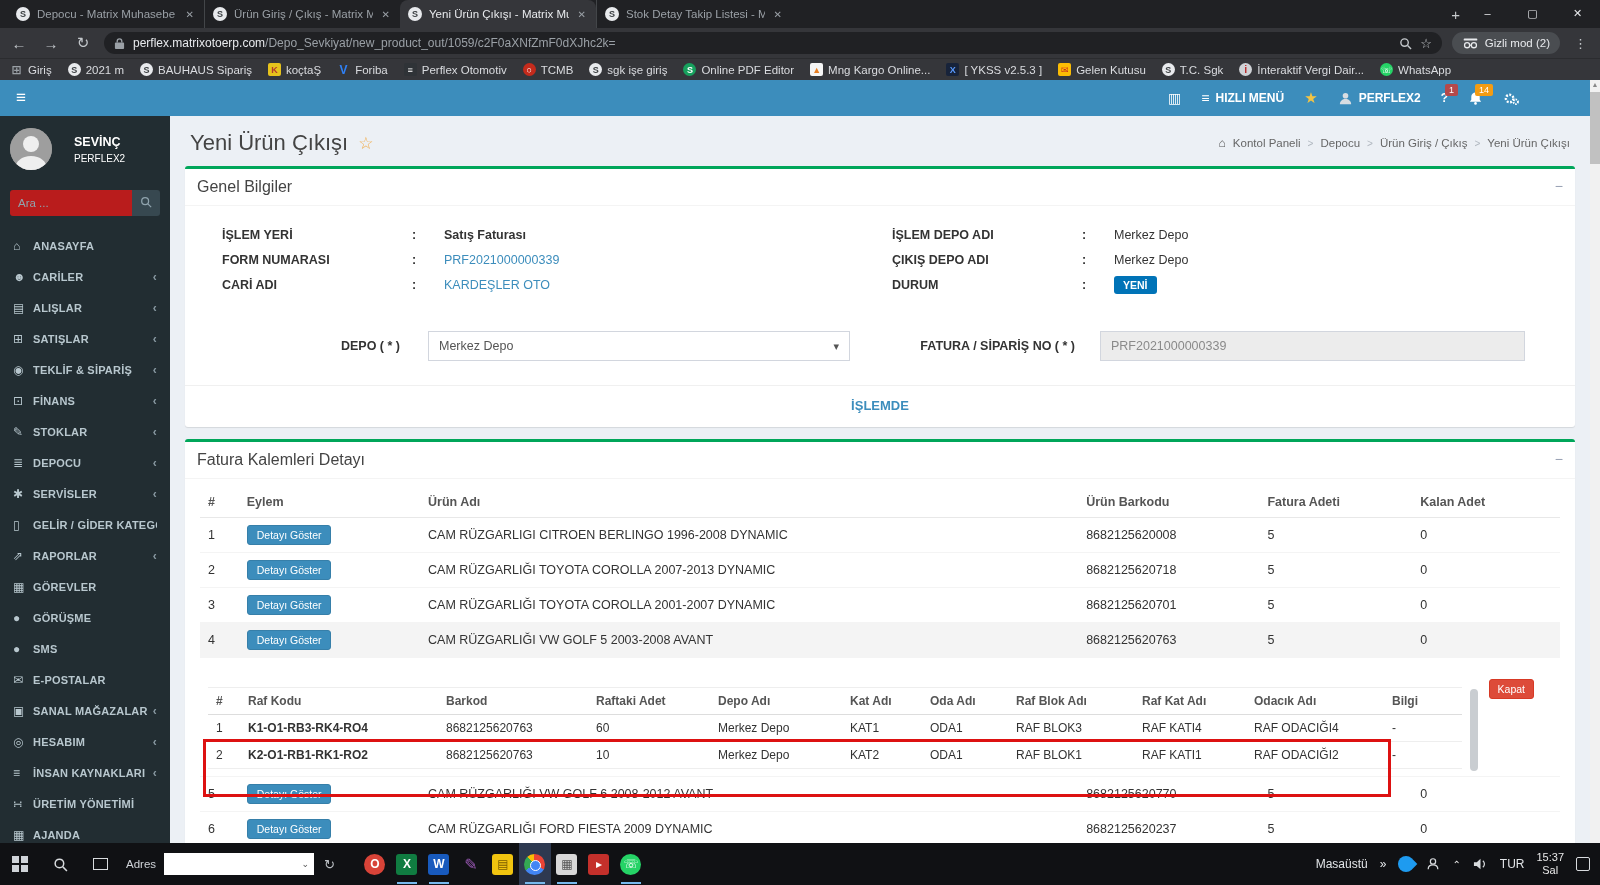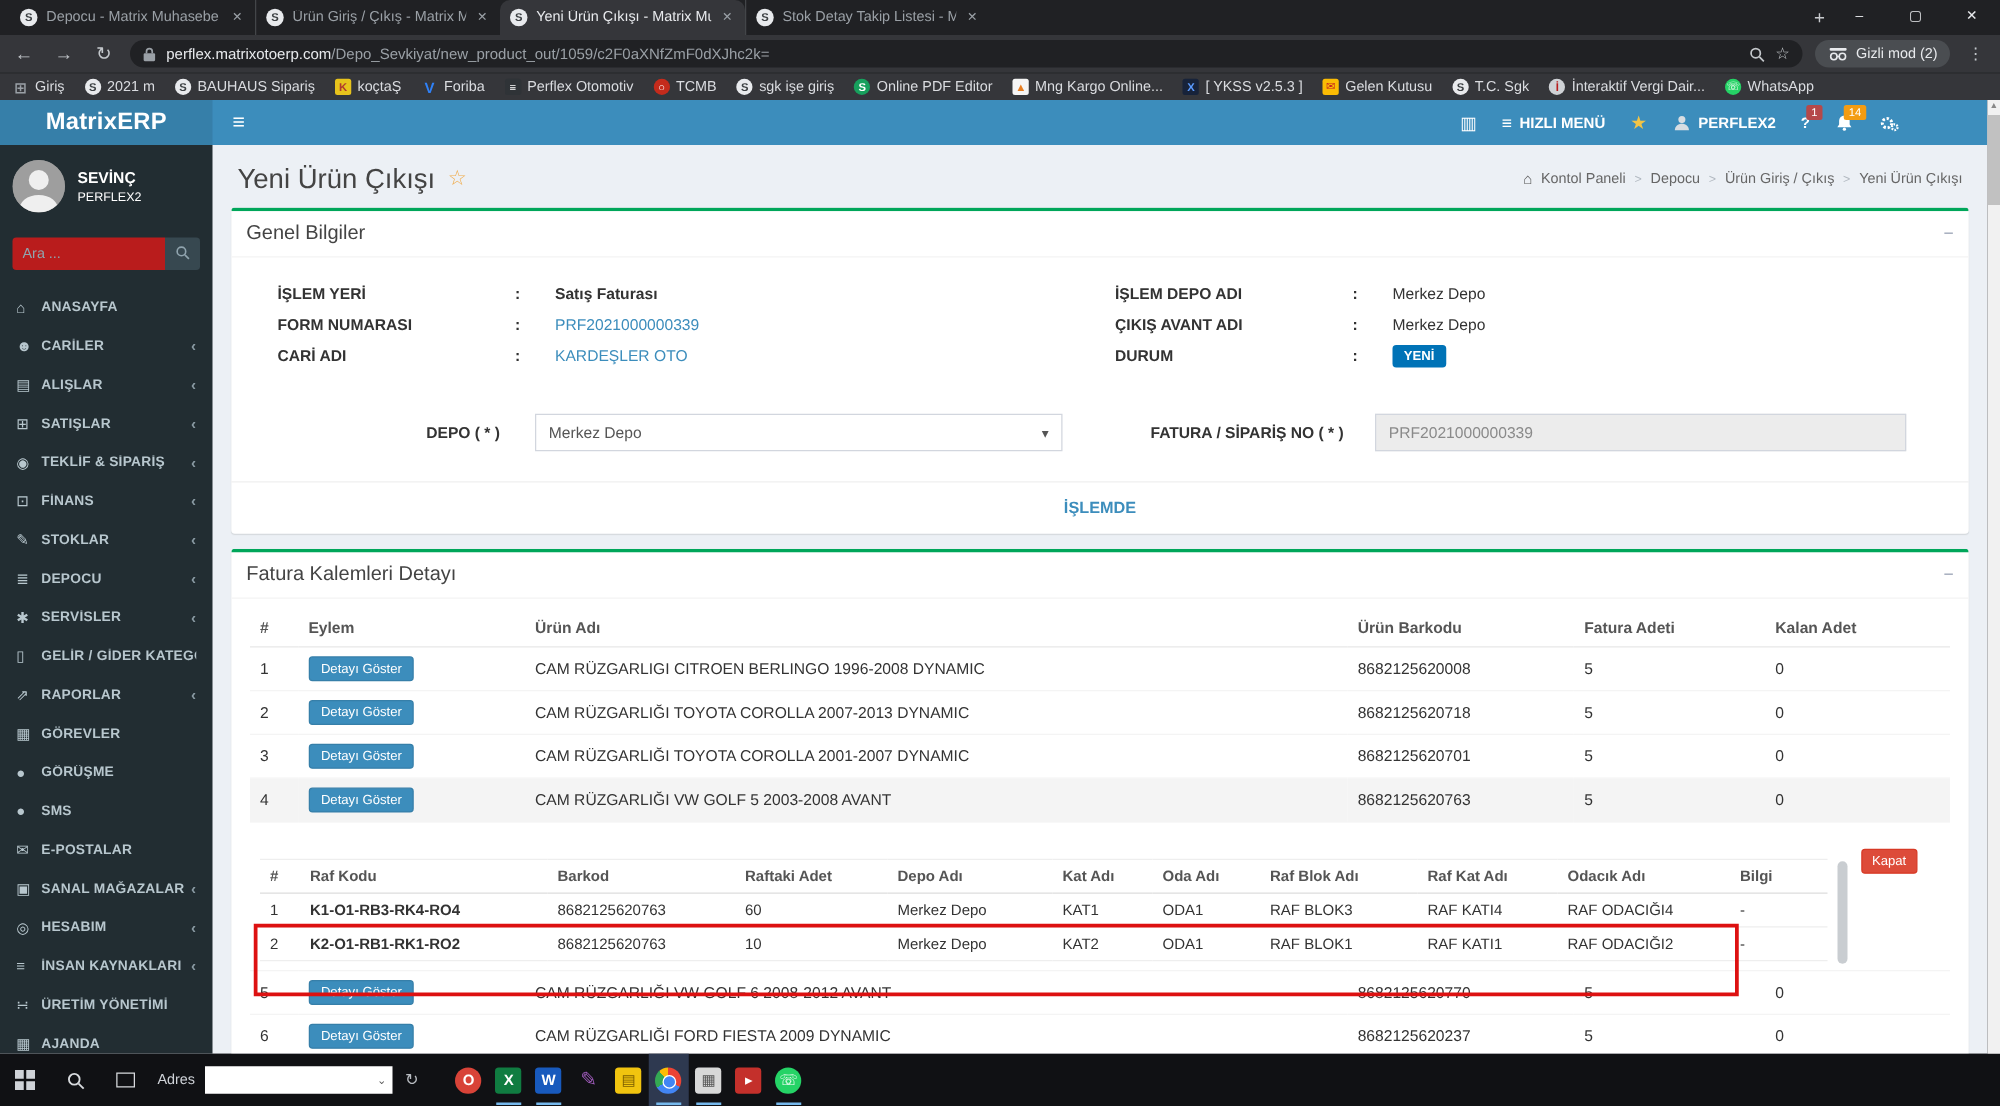--- a/index.html
+++ b/index.html
@@ -49,21 +49,21 @@
   #hdr-rest { flex:1; display:flex; align-items:center; padding:0 70px 0 0; color:#fff; }
   #hamburger { font-size:17px; padding:0 16px; color:#fff; }
   #hdr-right { margin-left:auto; display:flex; align-items:center; gap:20px; font-size:12px; }
   .hdr-item { position:relative; display:flex; align-items:center; gap:6px; color:#fff; }
   .hdr-glyph { font-size:14px; }
   .badge-n { position:absolute; top:-7px; right:-10px; font-size:9px; padding:1px 4px; border-radius:2px; color:#fff; }
   .badge-red { background:#b5494a; } .badge-org { background:#f39c12; }
   .star-y { color:#f3c445; font-size:15px; }
 
   #sidebar { position:absolute; top:36px; left:0; width:170px; height:727px; background:#222d32; }
-  #user-pane { display:flex; align-items:center; gap:10px; padding:12px 10px; }
+  #user-pane { display:flex; align-items:center; gap:22px; padding:12px 10px; }
   #avatar { width:42px; height:42px; border-radius:50%; background:#8c8c8c; overflow:hidden; flex:none; }
   #user-pane .uname { color:#fff; font-size:12.5px; font-weight:bold; }
   #user-pane .urole { color:#fff; font-size:10px; margin-top:4px; }
   #side-search { display:flex; margin:8px 10px 14px 10px; }
   #side-search input { flex:1; height:26px; background:#b91c1c; border:none; border-radius:3px 0 0 3px;
     color:#ccc; font-size:11.5px; padding:0 8px; width:100px; }
   #side-search input::placeholder { color:#90a4ae; }
   #side-search button { width:28px; background:#374850; border:none; border-radius:0 3px 3px 0; color:#90a4ae; }
   #menu { list-style:none; }
   #menu li { display:flex; align-items:center; height:31px; padding:0 13px; color:#b8c7ce;
@@ -288,21 +288,20 @@
         <span>İnteraktif Vergi Dair...</span>
       </div>
       <div class="bm">
         <span class="bm-ic" style="border-radius: 50%; background: rgb(37, 211, 102); color: rgb(255, 255, 255);">☏</span>
         <span>WhatsApp</span>
       </div>
     </div>
 
   <div id="app">
     <div id="app-header">
-      <div id="logo">MatrixERP</div>
       <div id="hdr-rest">
         <span id="hamburger">≡</span>
         <div id="hdr-right">
           <span class="hdr-item hdr-glyph">▥</span>
           <span class="hdr-item">
               <span class="hdr-glyph">≡</span>
               <b>HIZLI MENÜ</b>
             </span>
           <span class="hdr-item star-y">★</span>
           <span class="hdr-item">
@@ -489,21 +488,21 @@
                 <span class="fval-link">KARDEŞLER OTO</span>
               </div>
             </div>
           <div class="fcol fcol-right">
               <div class="frow">
                 <span class="flabel">İŞLEM DEPO ADI</span>
                 <span class="fcolon">:</span>
                 <span class="fval-plain">Merkez Depo</span>
               </div>
               <div class="frow">
-                <span class="flabel">ÇIKIŞ AVANT ADI</span>
+                <span class="flabel">ÇIKIŞ DEPO ADI</span>
                 <span class="fcolon">:</span>
                 <span class="fval-plain">Merkez Depo</span>
               </div>
               <div class="frow">
                 <span class="flabel">DURUM</span>
                 <span class="fcolon">:</span>
                 <span class="badge-yeni">YENİ</span>
               </div>
             </div>
         </div>
@@ -705,15 +704,35 @@
           <span class="runline"></span>
         </div>
         <div class="tb-app">
           <span class="ic" style="background: rgb(196, 48, 43); color: rgb(255, 255, 255); border-radius: 3px;">▸</span>
         </div>
         <div class="tb-app">
           <span class="ic" style="background: rgb(37, 211, 102); color: rgb(255, 255, 255); border-radius: 50%;">☏</span>
           <span class="runline"></span>
         </div>
       </div>
+    <div id="tray">
+      <span class="tray-g">Masaüstü</span>
+      <span class="tray-g">»</span>
+      <span class="drop-ic"></span>
+      <svg width="14" height="14" viewBox="0 0 16 16">
+          <circle cx="8" cy="5" r="3" fill="none" stroke="#d8dbde" stroke-width="1.4"></circle>
+          <path d="M2.5 14c0-3 2.4-5 5.5-5s5.5 2 5.5 5" fill="none" stroke="#d8dbde" stroke-width="1.4"></path>
+        </svg>
+      <span class="chev-up">⌃</span>
+      <svg width="15" height="12" viewBox="0 0 16 12">
+          <path d="M1 4h3l4-3.5v11L4 8H1z" fill="#d8dbde"></path>
+          <path d="M10.5 2.5a4.5 4.5 0 0 1 0 7" stroke="#d8dbde" stroke-width="1.3" fill="none"></path>
+        </svg>
+      <span class="tray-g">TUR</span>
+      <span class="time-block">
+        <span>15:37</span><br>
+        <span>Sal</span>
+      </span>
+      <span class="ac-ic"></span>
+    </div>
   </div>
 
 </div>
 
 </body></html>

